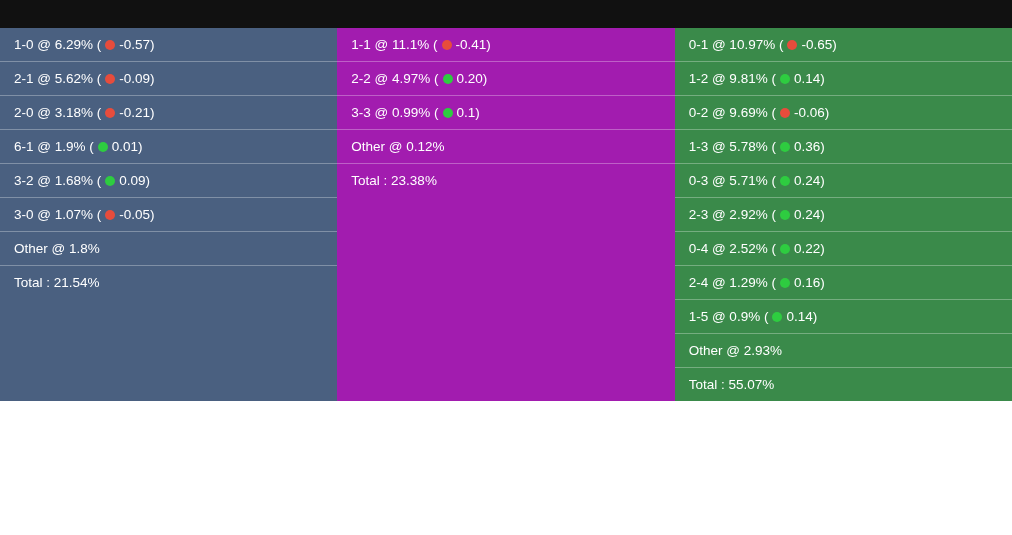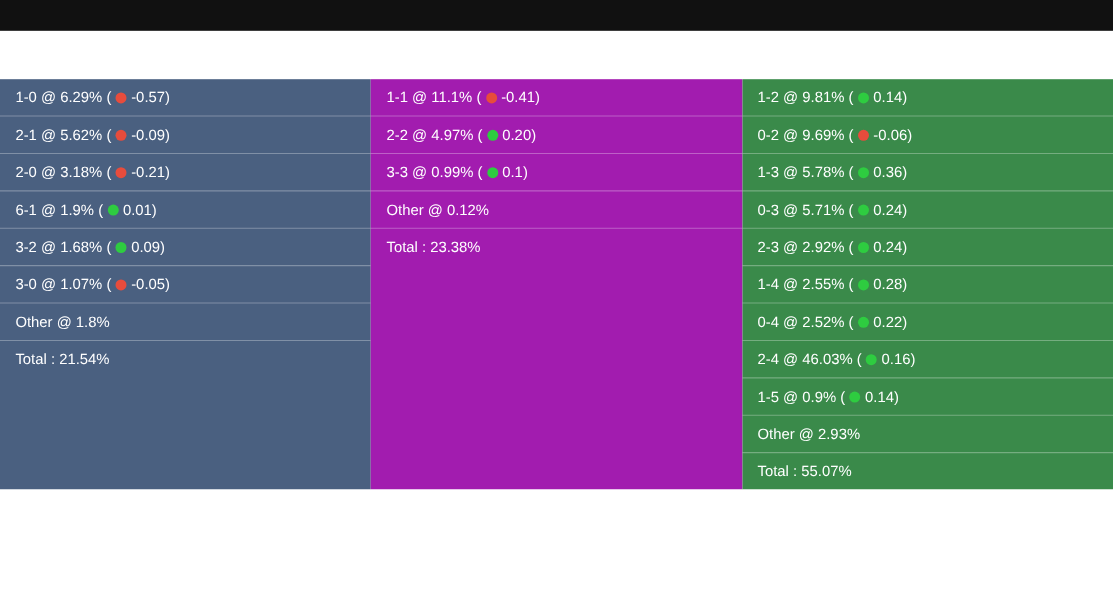--- a/index.html
+++ b/index.html
@@ -2,21 +2,20 @@
 <html><head>
   <meta charset="utf-8">
   <style>
     * { box-sizing: border-box; margin: 0; padding: 0; }
     body { font-family: Arial, sans-serif; font-size: 14px; background: #fff; }
     
     .container {
       width: 1012px;
       display: flex;
       flex-direction: column;
-      gap: 44px;
     }
     
     .header-row {
       display: flex;
       width: 100%;
       background: #111;
     }
     
     .header-cell {
       flex: 1;
@@ -155,20 +154,25 @@
         <div class="score-item">
           <span>Other @ 0.12%</span>
         </div>
         <div class="score-item">
           <span>Total : 23.38%</span>
         </div>
       </div>
 
     <div class="col col-arsenal" id="arsenal-col">
         <div class="score-item">
+          <span>0-1 @ 10.97% (</span>
+          <span class="arrow-down"></span>
+          <span> -0.65)</span>
+        </div>
+        <div class="score-item">
           <span>1-2 @ 9.81% (</span>
           <span class="arrow-up"></span>
           <span> 0.14)</span>
         </div>
         <div class="score-item">
           <span>0-2 @ 9.69% (</span>
           <span class="arrow-down"></span>
           <span> -0.06)</span>
         </div>
         <div class="score-item">
@@ -180,31 +184,26 @@
           <span>0-3 @ 5.71% (</span>
           <span class="arrow-up"></span>
           <span> 0.24)</span>
         </div>
         <div class="score-item">
           <span>2-3 @ 2.92% (</span>
           <span class="arrow-up"></span>
           <span> 0.24)</span>
         </div>
         <div class="score-item">
-          <span>1-4 @ 2.55% (</span>
-          <span class="arrow-up"></span>
-          <span> 0.28)</span>
-        </div>
-        <div class="score-item">
           <span>0-4 @ 2.52% (</span>
           <span class="arrow-up"></span>
           <span> 0.22)</span>
         </div>
         <div class="score-item">
-          <span>2-4 @ 46.03% (</span>
+          <span>2-4 @ 1.29% (</span>
           <span class="arrow-up"></span>
           <span> 0.16)</span>
         </div>
         <div class="score-item">
           <span>1-5 @ 0.9% (</span>
           <span class="arrow-up"></span>
           <span> 0.14)</span>
         </div>
         <div class="score-item">
           <span>Other @ 2.93%</span>

